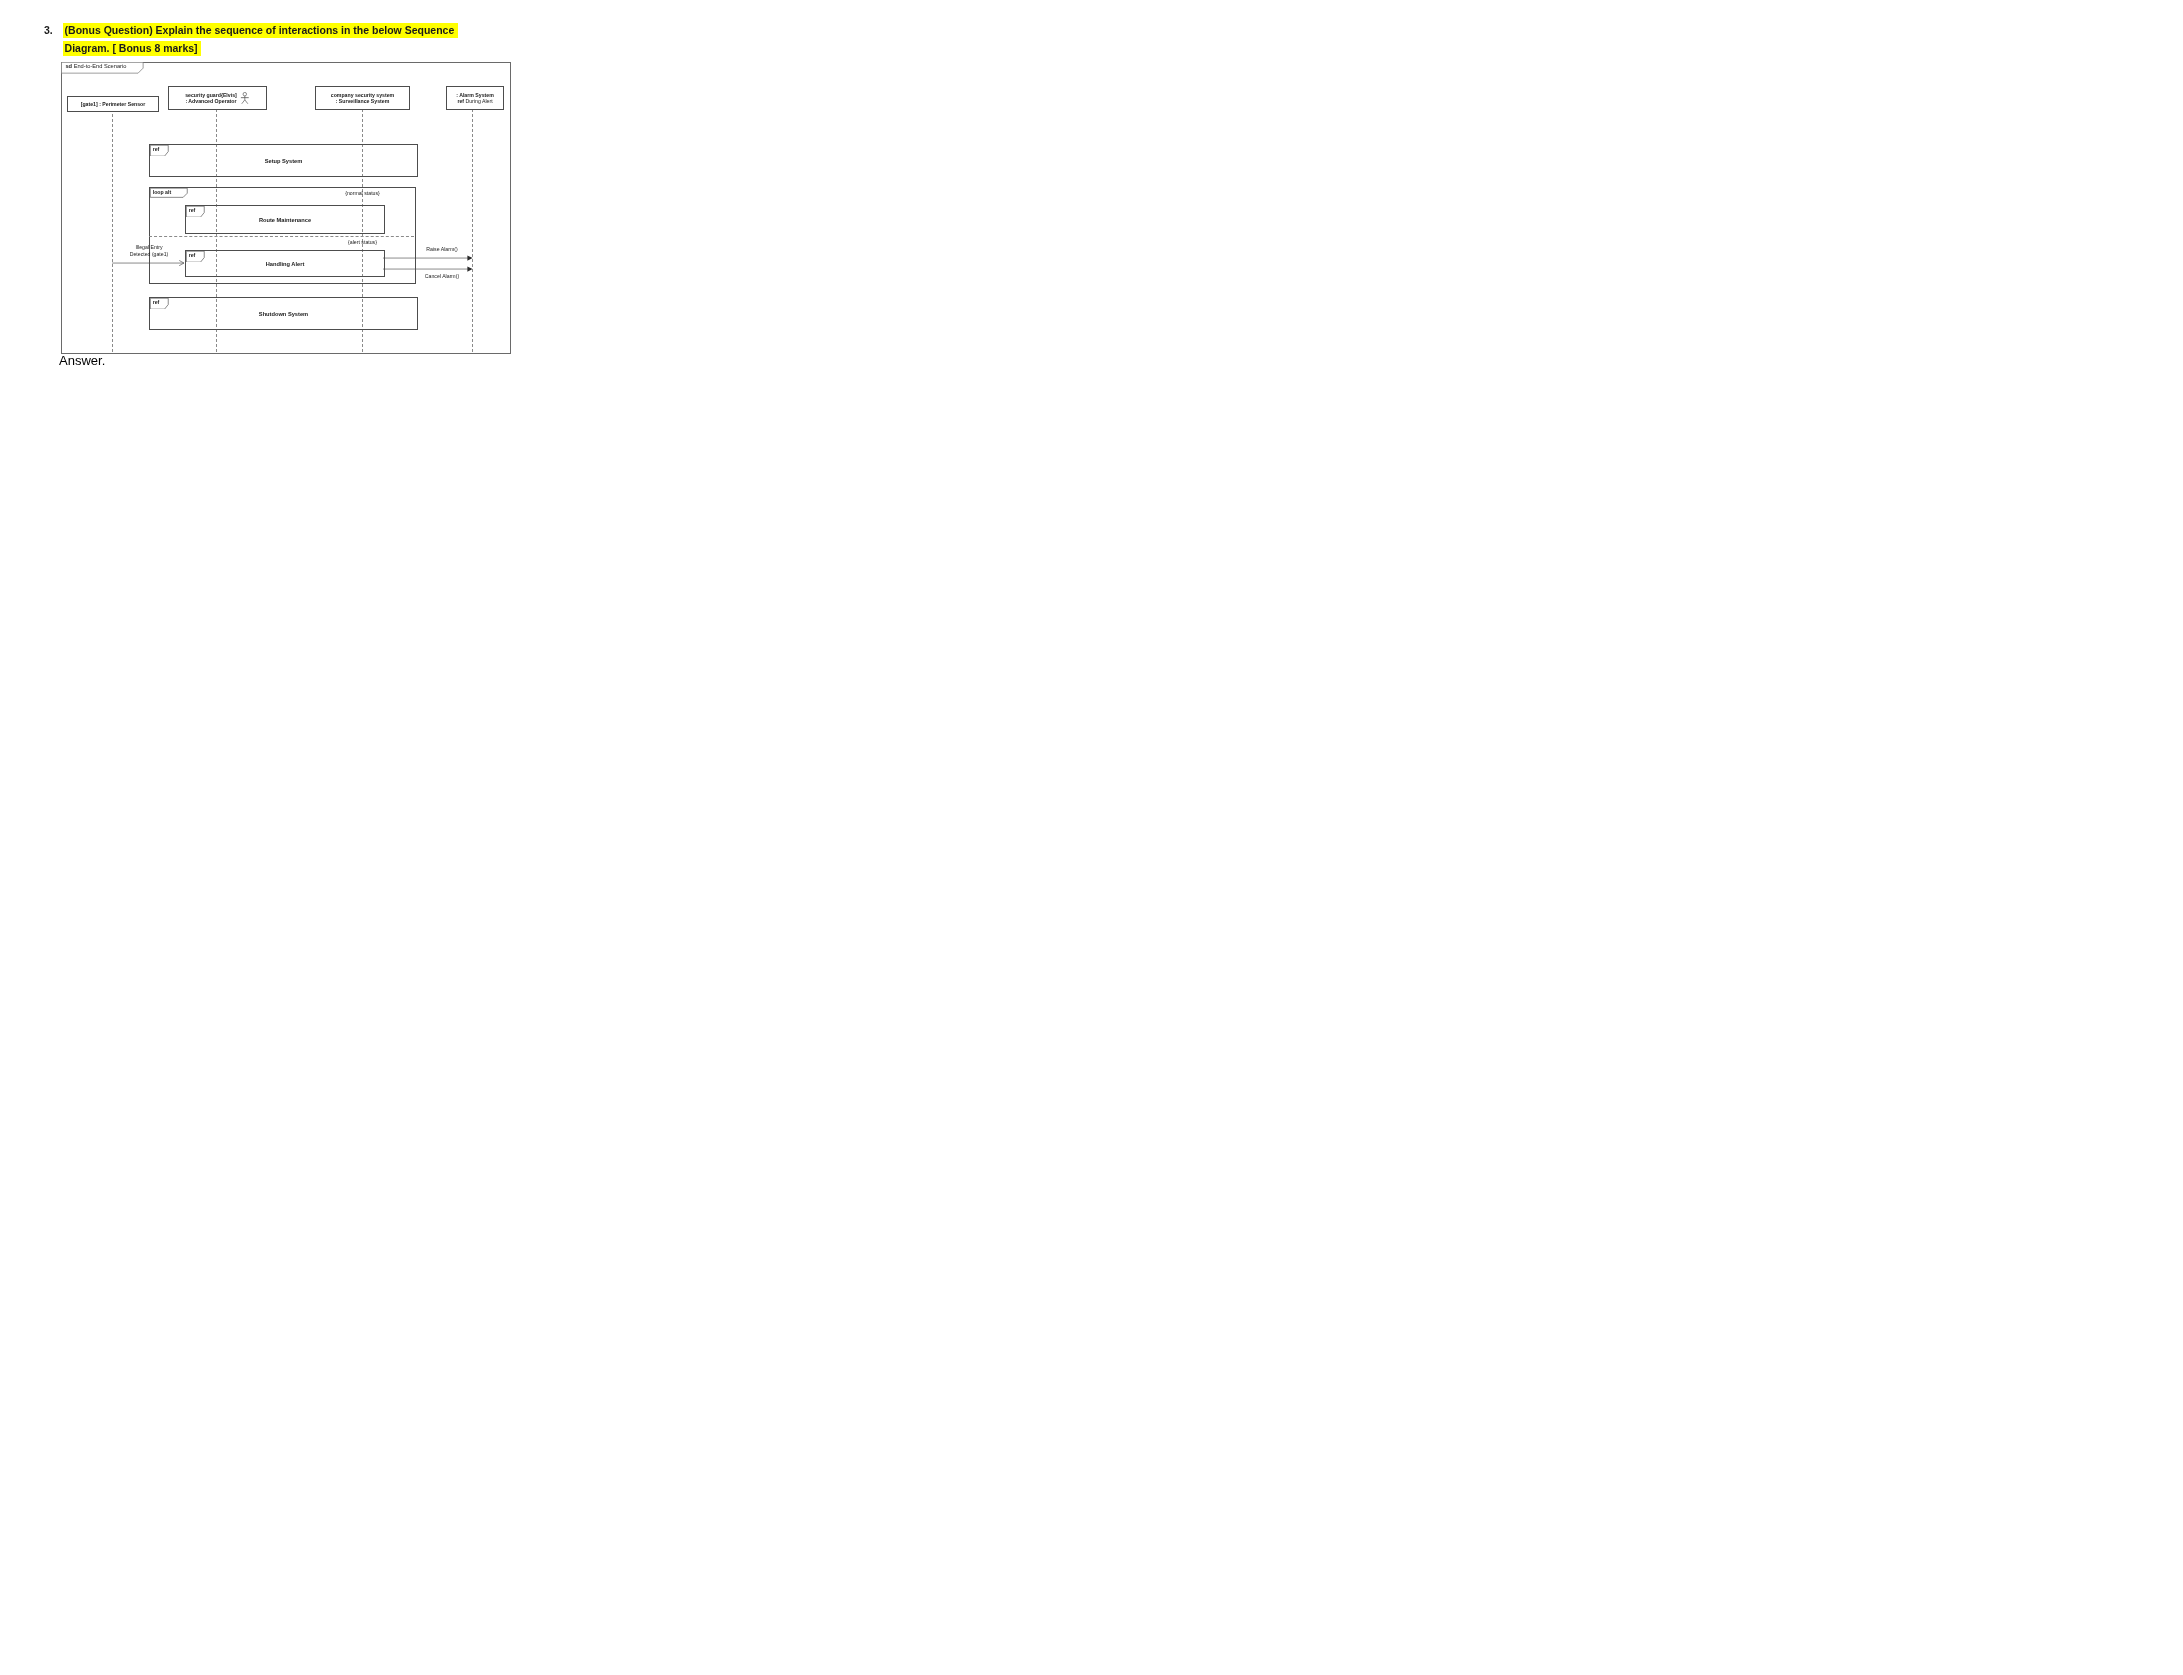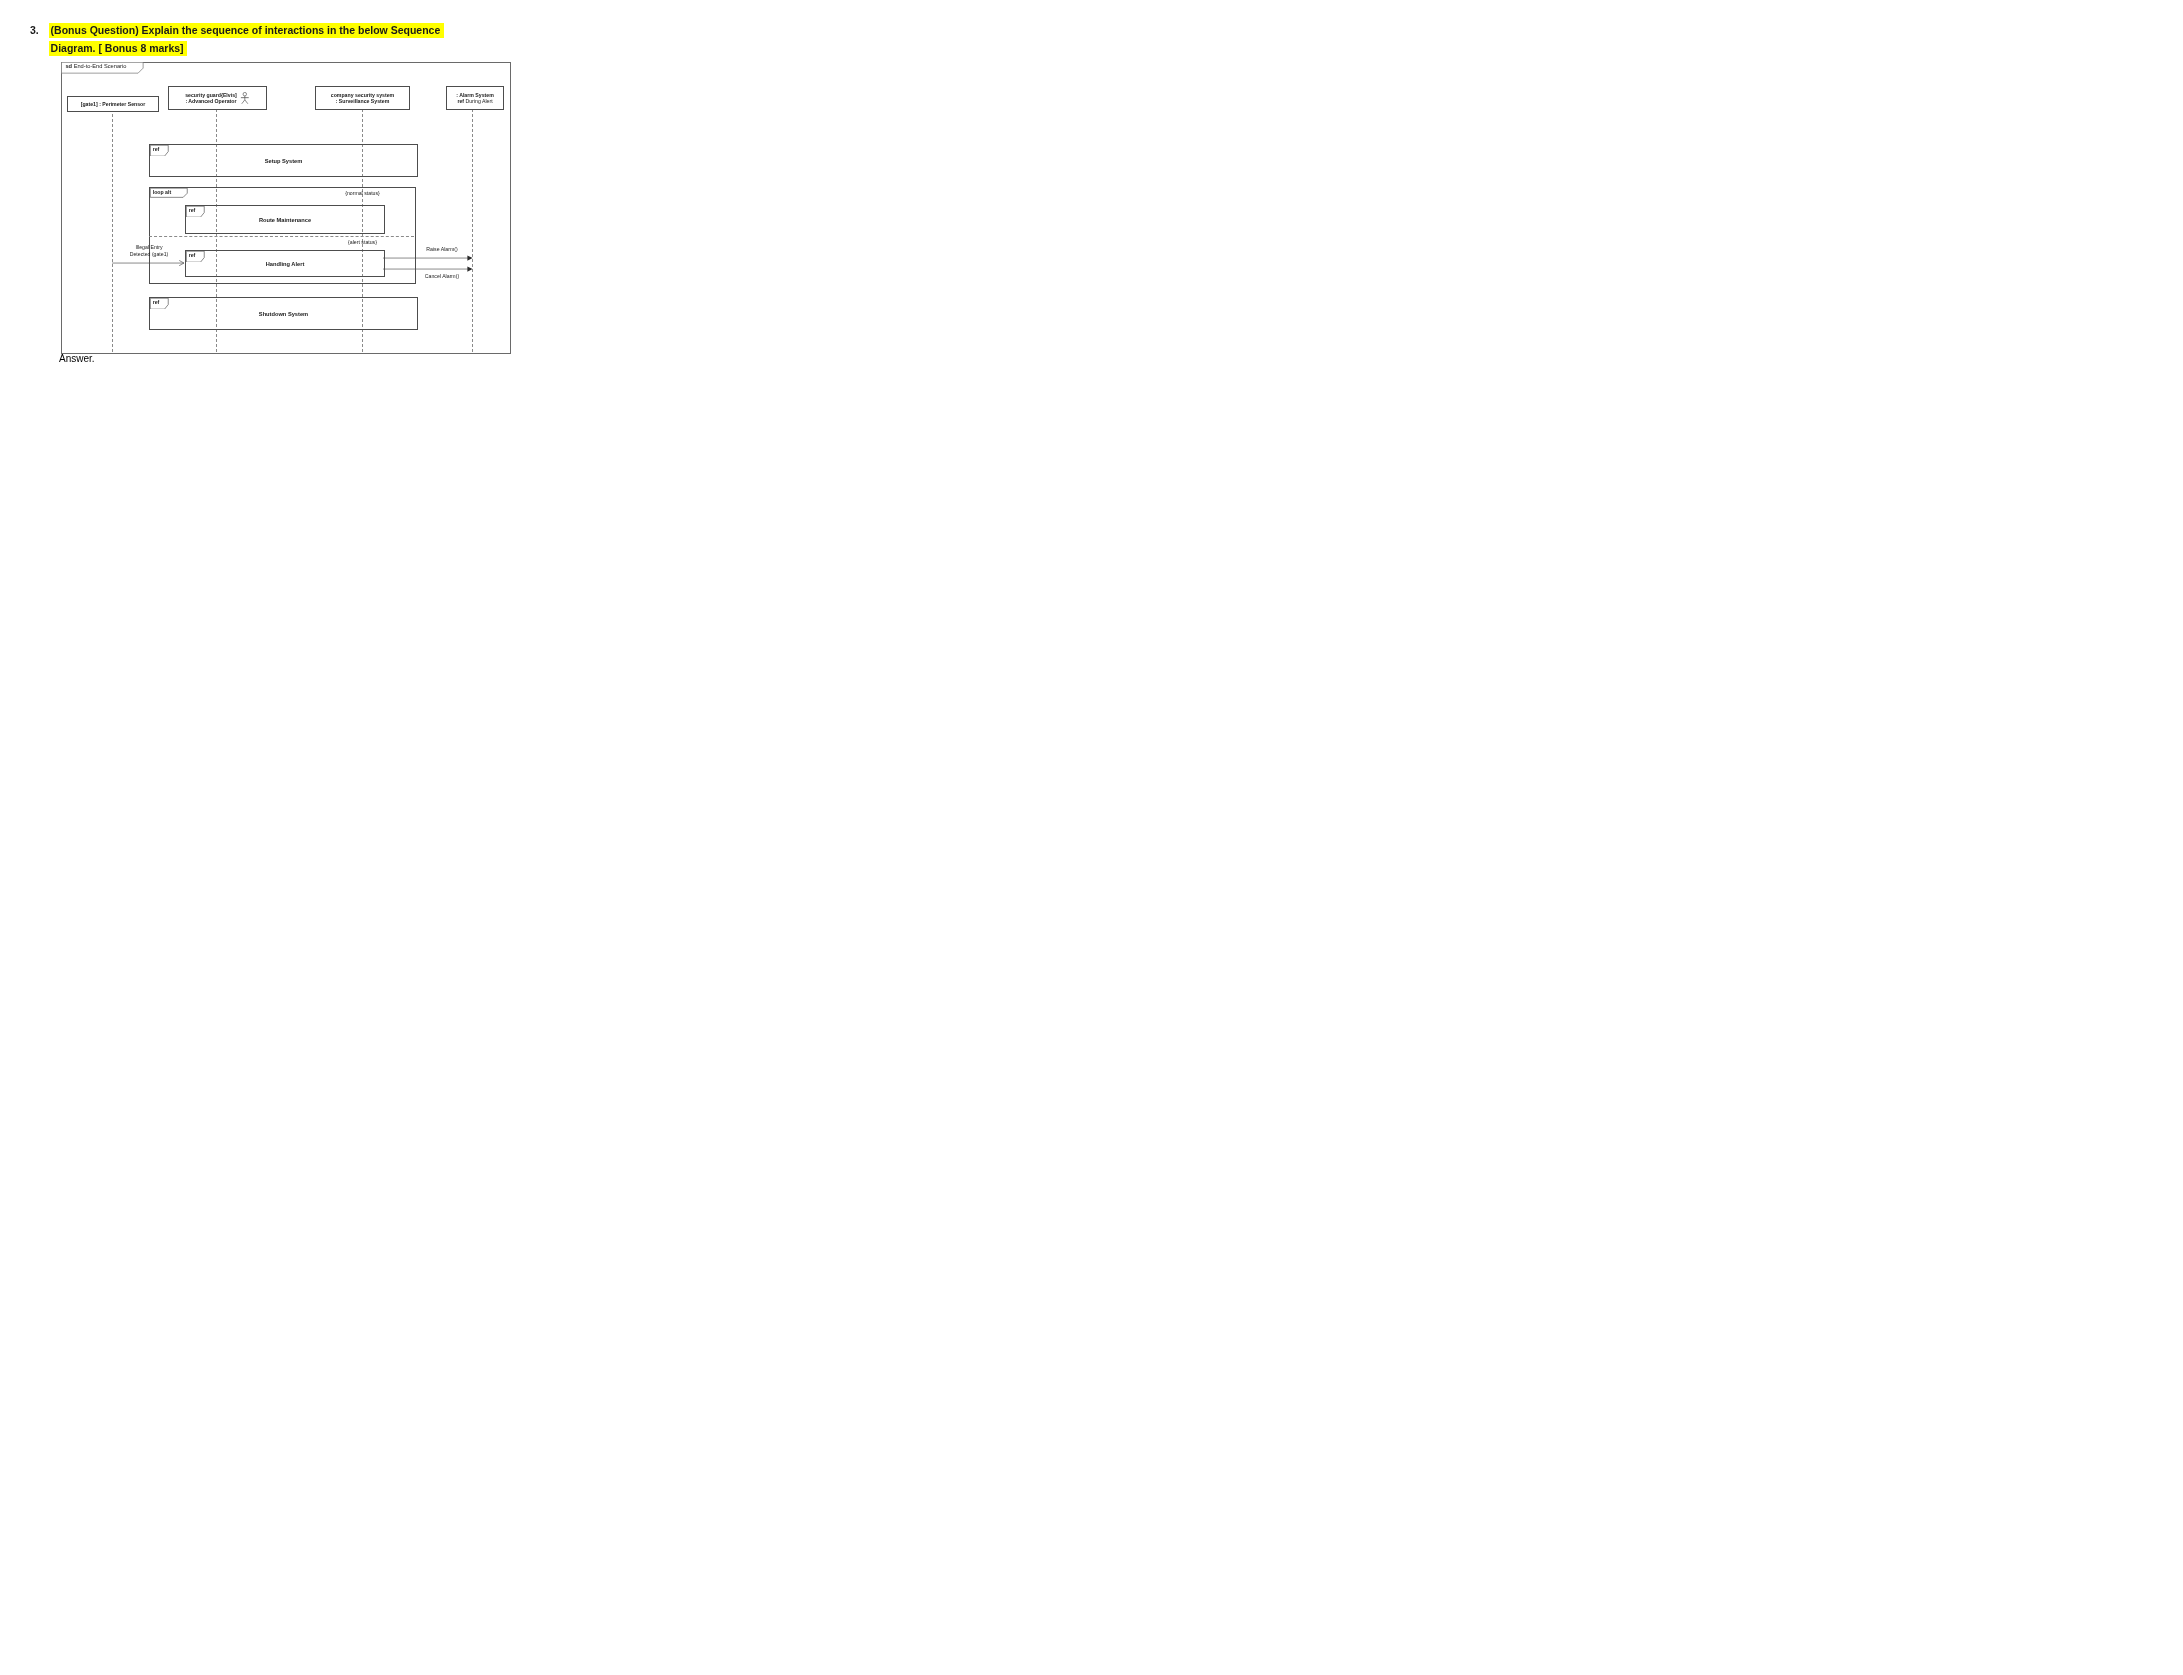--- a/index.html
+++ b/index.html
@@ -1,26 +1,26 @@
 <!DOCTYPE html>
 <html style="font-size:7px"><head>
 <meta charset="utf-8">
 <style>
   html,body{margin:0;padding:0;background:#ffffff;}
   #canvas{position:relative;width:593px;height:419px;background:#ffffff;overflow:hidden;
           font-family:"Liberation Sans", sans-serif;color:#1a1a1a;}
 
   
-  .question{position:absolute;left:30px;top:22px;font-weight:bold;font-size:10.5px;line-height:17.5px;}
+  .question{position:absolute;left:44px;top:22px;font-weight:bold;font-size:10.5px;line-height:17.5px;}
   .qnum{display:inline-block;vertical-align:top;margin-right:10.5px;}
   .qtext{display:inline-block;vertical-align:top;max-width:480px;}
   .hl{background:#ffff00;padding:0.9px 3.5px 2.2px 1.3px;}
 
   
-  .answer{position:absolute;left:59px;top:353px;font-size:10px;color:#000;}
+  .answer{position:absolute;left:59px;top:353px;font-size:13px;color:#000;}
 
   
   .frame{position:absolute;left:61px;top:62px;width:448px;height:290px;
          border:0.7px solid #6a6a6a;background:transparent;}
 
   
   .lifeline{position:absolute;top:109px;height:243px;width:0;border-left:0.7px dashed #8a8a8a;}
 
   
   .head{position:absolute;border:0.7px solid #4d4d4d;background:#fff;

